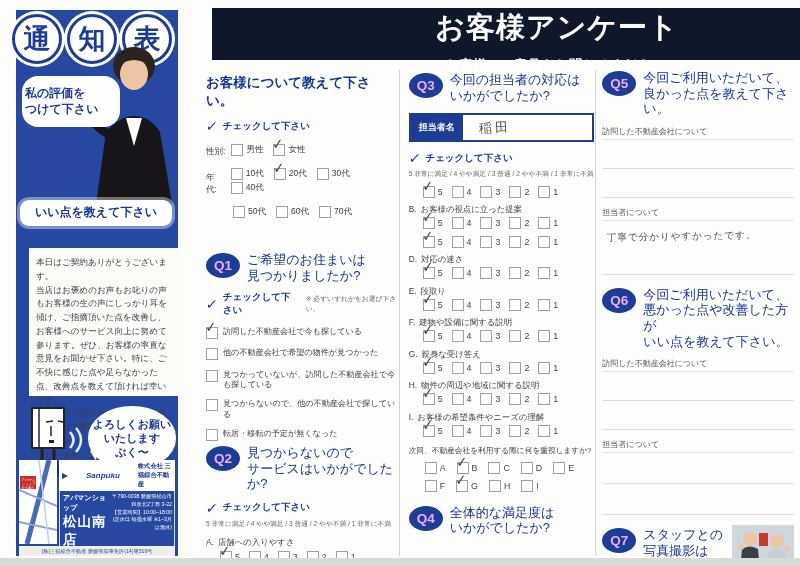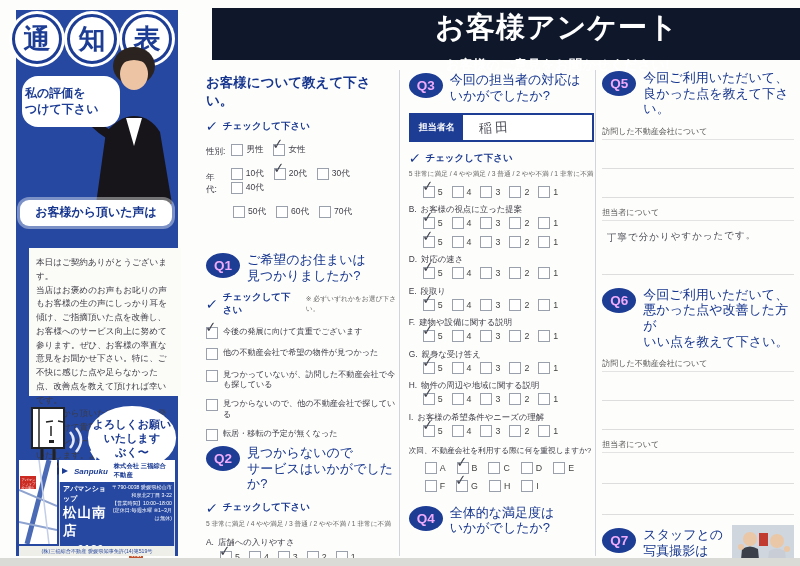--- a/index.html
+++ b/index.html
@@ -26,21 +26,21 @@
   .mascot{position:absolute;left:4px;top:392px;}
   .bubble2{position:absolute;top:396px;right:2px;width:88px;height:64px;background:#fff;border-radius:48px/34px;
            color:#17368f;font-weight:bold;font-size:11px;display:flex;flex-direction:column;justify-content:center;
            text-align:center;line-height:1.3;}
   .bubble2:after{content:'';position:absolute;left:-6px;top:58%;border:8px solid transparent;border-right-color:#fff;
                  transform:rotate(14deg);}
   .sfooter{position:absolute;left:3px;right:3px;bottom:12px;height:84px;display:flex;}
   .map{width:38px;margin-right:2px;background:#fff;position:relative;overflow:hidden;}
   .fright{flex:1;display:flex;flex-direction:column;min-width:0;}
   .brandrow{background:#fff;color:#1d3d95;font-size:6.3px;font-weight:bold;display:flex;align-items:center;
-            gap:6px;padding:2px 3px;}
+            gap:18px;padding:2px 3px;}
   .flag{width:0;height:0;border-left:6px solid #1d3d95;border-top:3px solid transparent;border-bottom:3px solid transparent;}
   .slogo{font-style:italic;font-size:8px;}
   .navyrows{flex:1;color:#fff;border:1px solid rgba(255,255,255,.8);border-top:none;padding:2px 2px 0 3px;font-size:5.4px;}
   .shoprow{display:flex;justify-content:space-between;}
   .stype{font-size:7px;font-weight:bold;}
   .sname{font-size:13.5px;font-weight:bold;letter-spacing:1px;}
   .shopright{text-align:right;line-height:1.5;font-size:5.2px;}
   .telrow{display:flex;align-items:center;gap:3px;margin-top:3px;}
   .telicon{border:1px solid #fff;border-radius:50%;font-size:6px;line-height:1;padding:1px;}
   .telnum{font-size:11px;font-weight:bold;letter-spacing:.5px;}
@@ -134,21 +134,21 @@
       <ellipse cx="7" cy="70" rx="7" ry="5" fill="#edc4a4"></ellipse>
     </svg>
   </div>
 
   <div class="bubble1">
     <div>私の評価を</div>
     <div>つけて下さい</div>
   </div>
 
   <div class="banner">
-    <div>お客様から頂いた声は</div>
+    <div>いい点を教えて下さい</div>
   </div>
 
   <div class="intro">本日はご契約ありがとうございます。
 当店はお褒めのお声もお叱りの声もお客様の生の声にしっかり耳を傾け、ご指摘頂いた点を改善し、お客様へのサービス向上に努めて参ります。ぜひ、お客様の率直な意見をお聞かせ下さい。特に、ご不快に感じた点や足らなかった点、改善点を教えて頂ければ幸いです。
 お客様から頂いた声は、今後の発展に向けて貴重でございます。
 全国ナンバーワンを目指して精進いたします。よろしくお願いいたします。</div>
 
   <div class="mascot">
     <svg width="66" height="74" viewBox="0 0 66 74">
       <ellipse cx="28" cy="69" rx="21" ry="4" fill="#1a2f6e"></ellipse>
@@ -279,21 +279,21 @@
     <div class="checkrow">
         <span class="bigcheck">✓</span>
         <span>チェックして下さい</span>
         <span class="reqnote">※ 必ずいずれかをお選び下さい。</span>
       </div>
     <div id="q1-opts">
         <div class="q1opt">
           <span class="cb">
             <span class="tick">✓</span>
           </span>
-          <span>今後の発展に向けて貴重でございます</span>
+          <span>訪問した不動産会社で今も探している</span>
         </div>
         <div class="q1opt">
           <span class="cb"></span>
           <span>他の不動産会社で希望の物件が見つかった</span>
         </div>
         <div class="q1opt">
           <span class="cb"></span>
           <span>見つかっていないが、訪問した不動産会社で今も探している</span>
         </div>
         <div class="q1opt">

